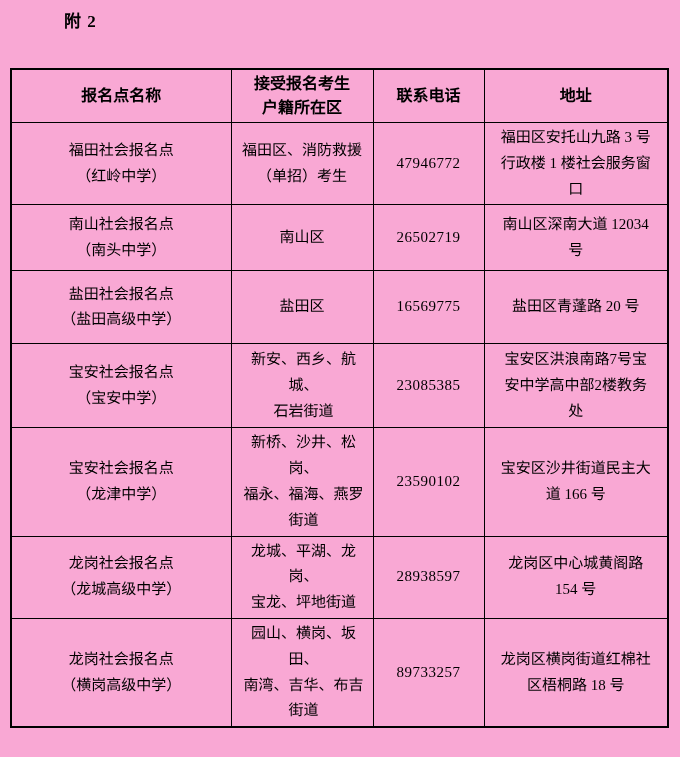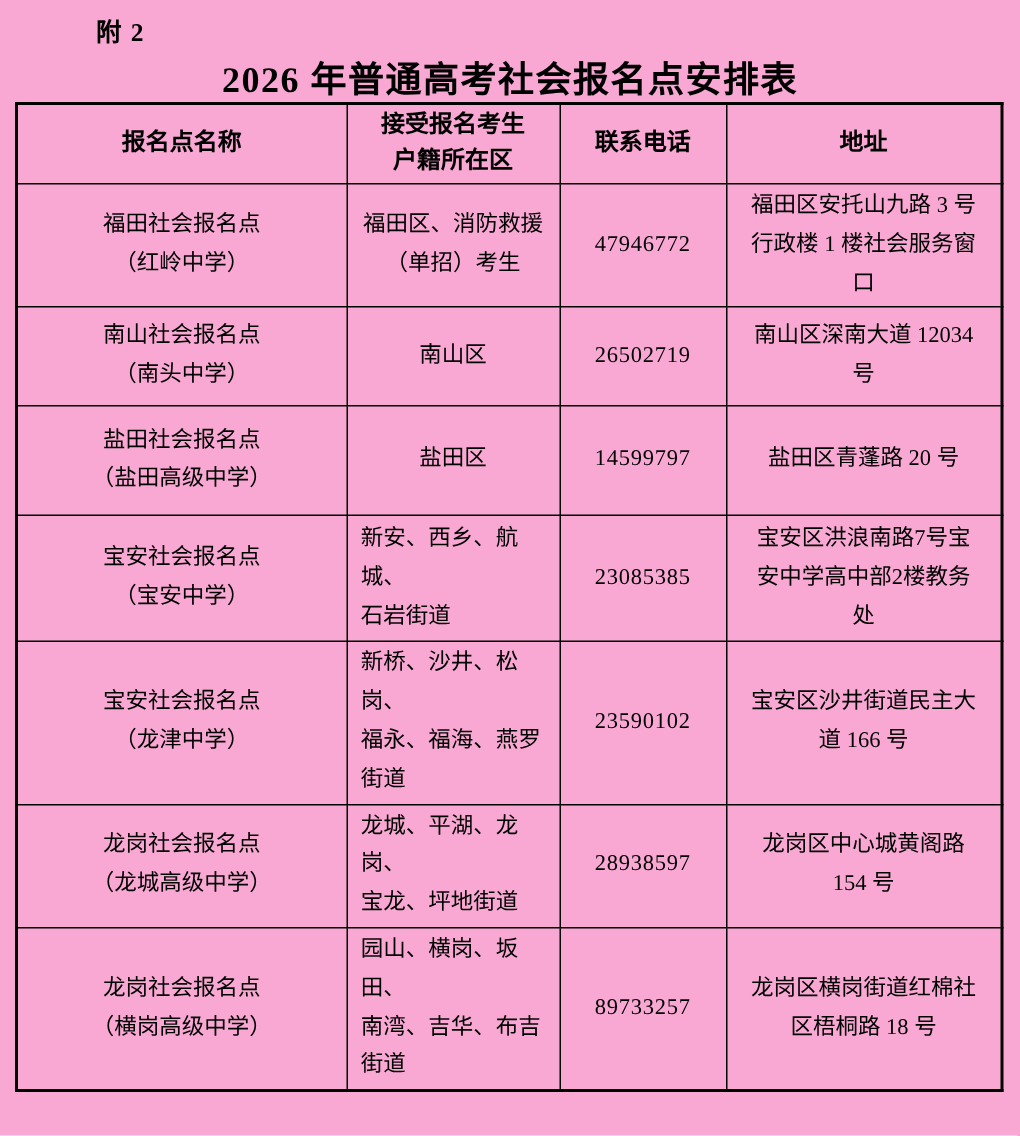--- a/index.html
+++ b/index.html
@@ -58,21 +58,21 @@
     line-height: 1.72;
     padding: 2px 5px;
     overflow: hidden;
   }
   .reg-table th {
     font-weight: bold;
     font-size: 16px;
     line-height: 1.5;
   }
   .reg-table td.left {
-    text-align: left;
+    text-align: center;
     padding-left: 9px;
     padding-right: 6px;
   }
   .reg-table td.phone {
     letter-spacing: 0.5px;
   }
   
   tr.h-head { height: 53px; }
   tr.h-r1 { height: 70px; }
   tr.h-r2 { height: 74px; margin-top: 40px; }
@@ -83,21 +83,20 @@
   tr.h-r7 { height: 62px; }
   tr.h-r8 { height: 103px; }
 </style>
 </head>
 <body>
 
 <div class="page">
 
   <div class="attachment-label">附 2</div>
 
-  <div class="doc-title">2026 年普通高考社会报名点安排表</div>
 
   <table class="reg-table">
     <colgroup>
       <col class="c1">
         <col class="c2">
         <col class="c3">
         <col class="c4">
     </colgroup>
     <thead>
       <tr class="h-head">
@@ -124,21 +123,21 @@
 （南头中学）</td>
         <td>南山区</td>
         <td class="phone">26502719</td>
         <td>南山区深南大道 12034
 号</td>
       </tr>
       <tr class="h-r4">
         <td>盐田社会报名点
 （盐田高级中学）</td>
         <td>盐田区</td>
-        <td class="phone">14599797</td>
+        <td class="phone">16569775</td>
         <td>盐田区青蓬路 20 号</td>
       </tr>
       <tr class="h-r5">
         <td>宝安社会报名点
 （宝安中学）</td>
         <td class="left">新安、西乡、航城、
 石岩街道</td>
         <td class="phone">23085385</td>
         <td>宝安区洪浪南路7号宝
 安中学高中部2楼教务

